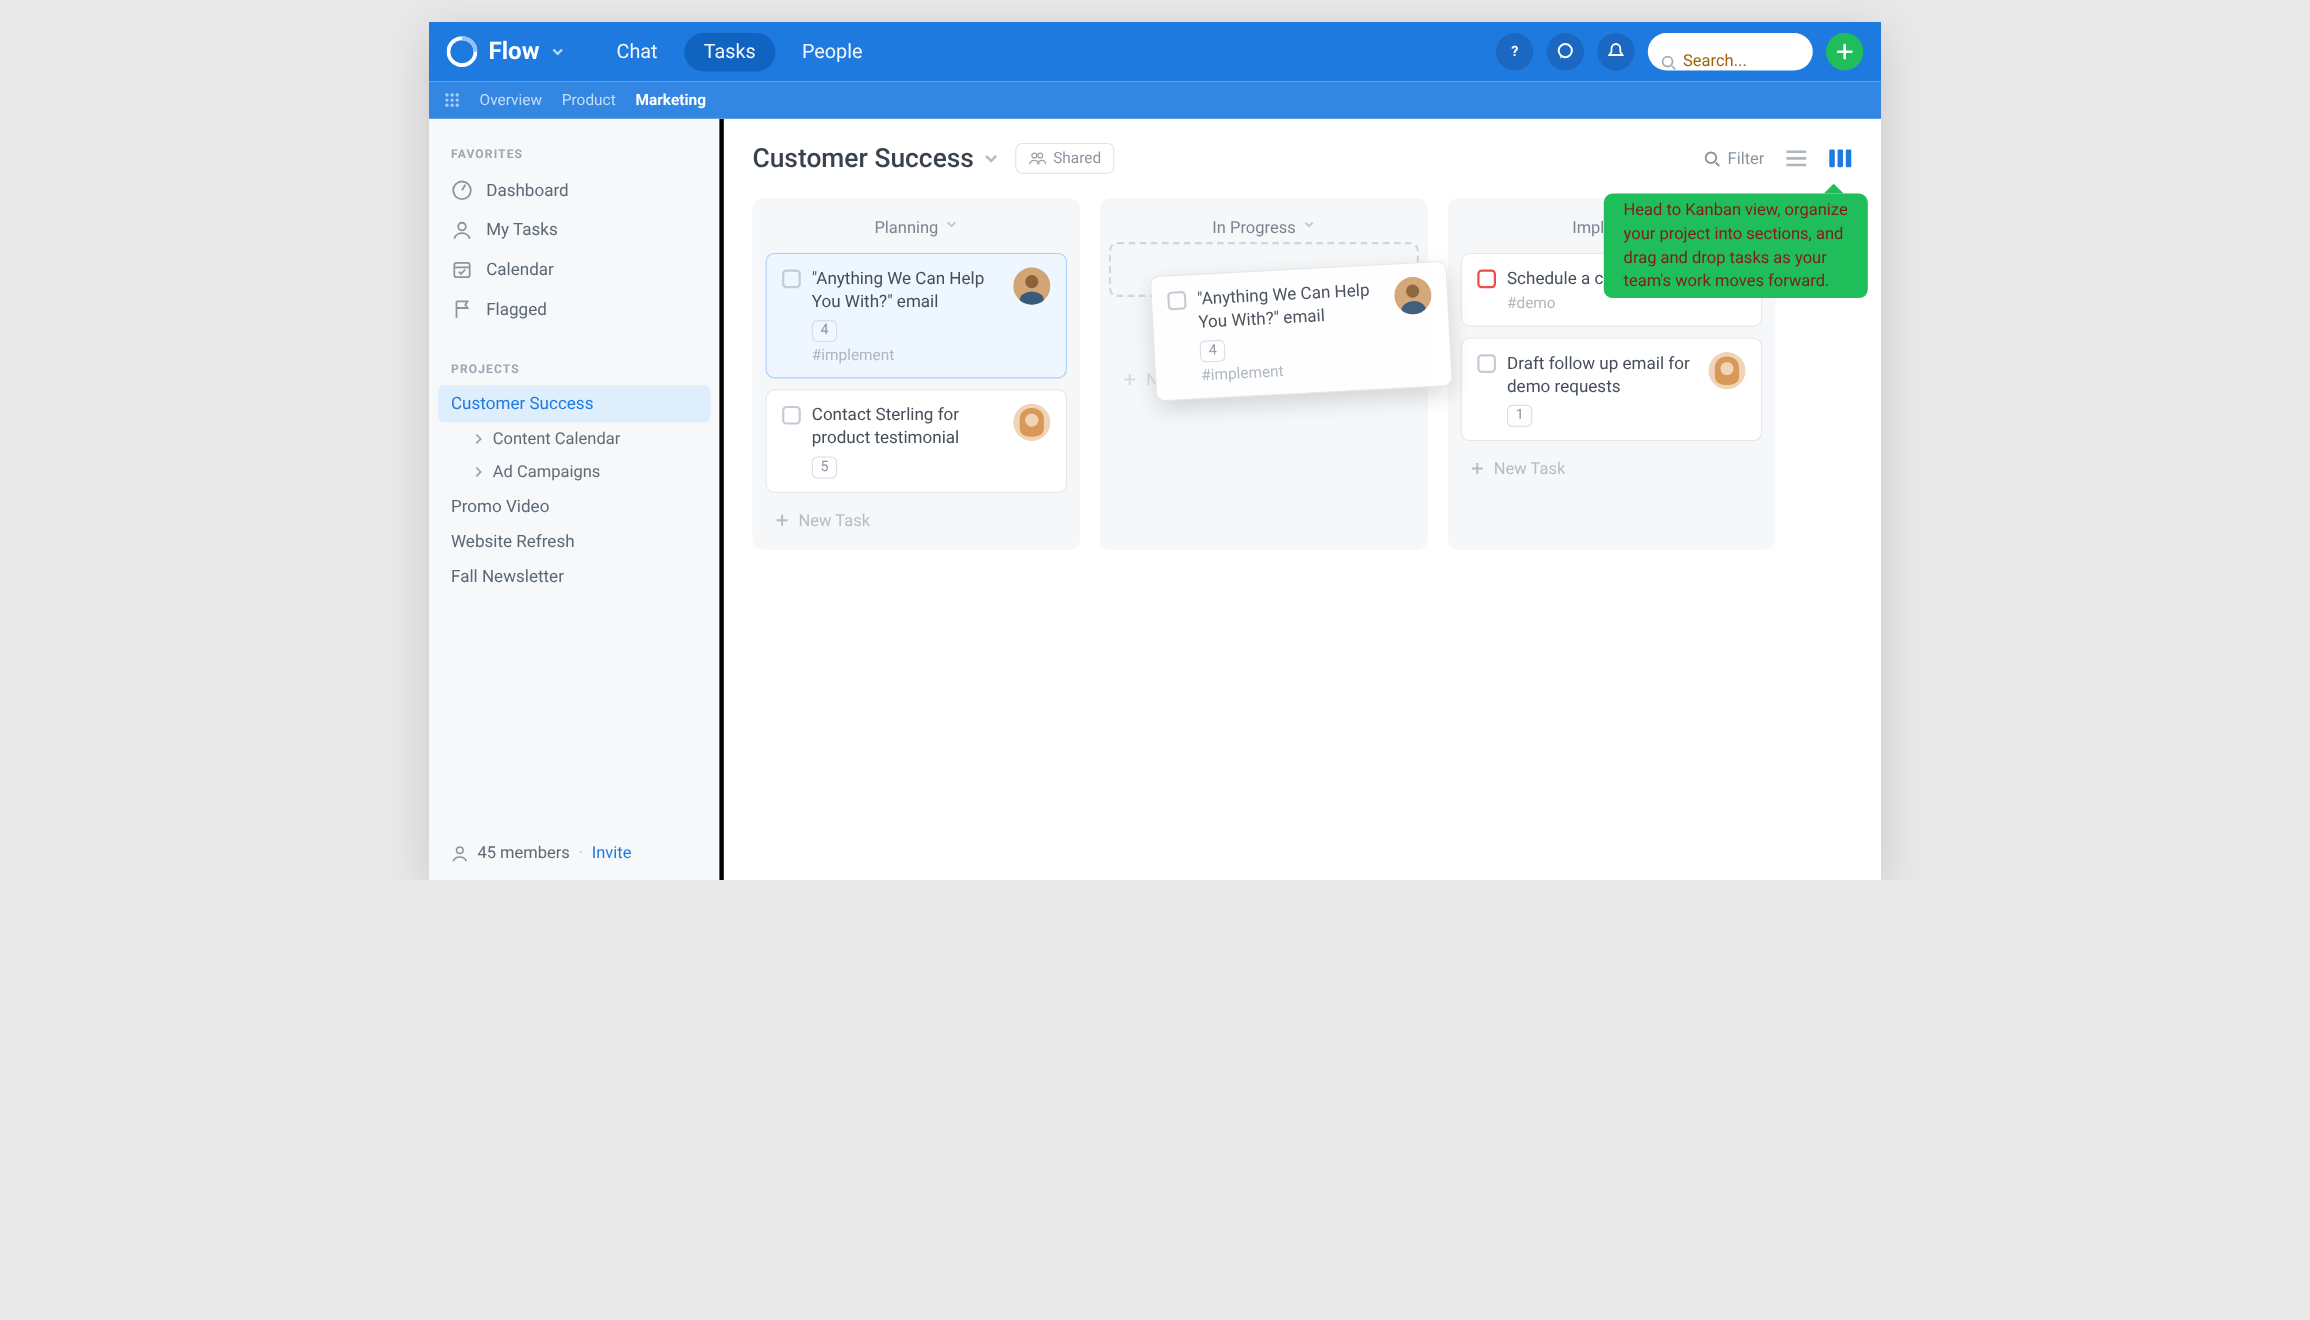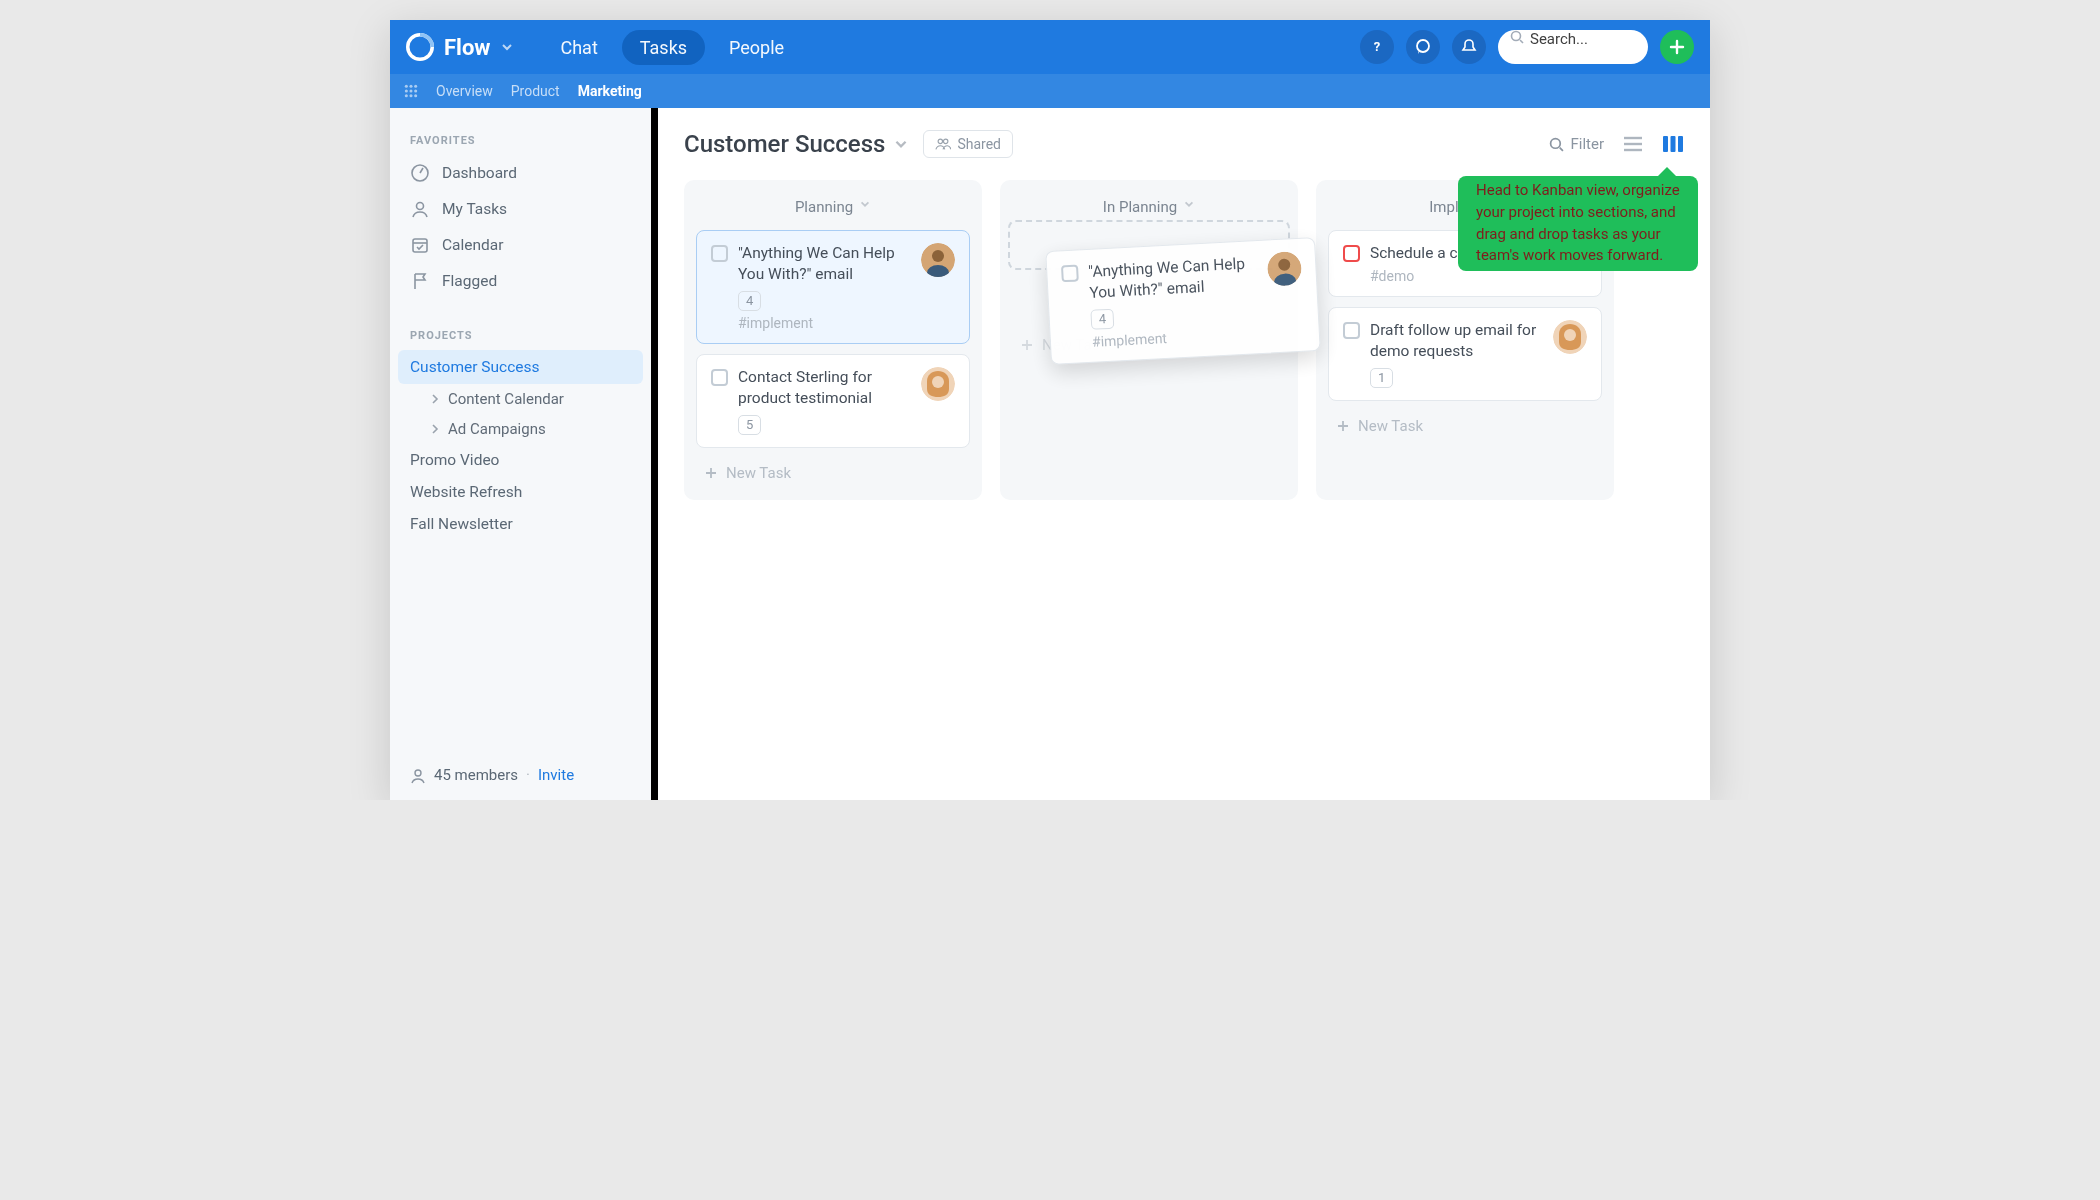--- a/index.html
+++ b/index.html
@@ -8,28 +8,28 @@
 .topbar{background:#1f7ae0;height:54px;display:flex;align-items:center;padding:0 16px;color:#fff}
 .logo-wrap{display:flex;align-items:center;gap:10px;margin-right:28px}
 .logo-mark{width:28px;height:28px}
 .logo-text{font-size:22px;font-weight:700}
 .logo-chev{opacity:.7}
 .nav{display:flex;align-items:center;gap:6px}
 .nav-item{font-size:18px;padding:7px 18px;border-radius:20px;cursor:pointer;opacity:.95}
 .nav-item.active{background:#1162bf}
 .top-right{margin-left:auto;display:flex;align-items:center;gap:12px}
 .circle-btn{width:34px;height:34px;border-radius:50%;background:#1b68c2;display:flex;align-items:center;justify-content:center;cursor:pointer}
-.search{width:150px;height:34px;background:#fff;border-radius:18px;display:flex;align-items:flex-start;padding:0 12px;color:#404040;font-size:15px;gap:6px}
+.search{width:150px;height:34px;background:#fff;border-radius:18px;display:flex;align-items:flex-end;padding:0 12px;color:#a16207;font-size:15px;gap:6px}
 .add-btn{width:34px;height:34px;border-radius:50%;background:#1fbe5a;display:flex;align-items:center;justify-content:center;font-size:22px;color:#fff;cursor:pointer}
 .subbar{background:#3387e2;height:34px;display:flex;align-items:center;padding:0 14px;gap:18px;color:#c7def7;font-size:14px}
 .grid-icon{width:14px;height:14px;opacity:.8}
 .subnav-item{cursor:pointer}
 .subnav-item.active{color:#ffffff;font-weight:700}
 .body{flex:1;display:flex;overflow:hidden}
-.sidebar{width:268px;background:#f6f8fa;border-right:7px solid #000000;display:flex;flex-direction:column;padding-top:18px}
+.sidebar{width:268px;background:#f6f8fa;border-right:4px solid #000000;display:flex;flex-direction:column;padding-top:18px}
 .sb-heading{font-size:11px;font-weight:700;letter-spacing:1px;color:#9ba6b1;padding:8px 20px}
 .sb-item{display:flex;align-items:center;gap:12px;padding:8px 20px;font-size:15.5px;color:#5b6875;cursor:pointer}
 .sb-item.active{background:#dfeefc;color:#1f7ae0;border-radius:6px;margin:0 8px;padding:8px 12px}
 .sb-sub{padding-left:40px;display:flex;align-items:center;gap:8px;font-size:15px;color:#606b77;padding-top:6px;padding-bottom:6px;cursor:pointer}
 .sb-proj{padding:7px 20px;font-size:15.5px;color:#5b6875;cursor:pointer}
 .sb-footer{margin-top:auto;padding:16px 20px;display:flex;align-items:flex-end;gap:8px;font-size:15px;color:#5b6875}
 .sb-footer .invite{color:#1f7ae0;cursor:pointer}
 .main{flex:1;padding:22px 26px;overflow:auto;position:relative}
 .main-head{display:flex;align-items:center;gap:14px;margin-bottom:22px}
 .project-title{font-size:24px;font-weight:500;color:#3a424c;display:flex;align-items:center;gap:8px}
@@ -277,21 +277,21 @@
           <div class="new-task">
             <svg width="14" height="14" viewBox="0 0 14 14">
                 <path d="M7 2v10M2 7h10" stroke="#b4bcc5" stroke-width="1.8"></path>
               </svg>
             <span>New Task</span>
           </div>
         </div>
 
         <div class="col" style="min-height:220px">
           <div class="col-head">
-            <span>In Planning</span>
+            <span>In Progress</span>
             <svg class="chev" width="12" height="12" viewBox="0 0 14 14">
                 <path d="M3 5l4 4 4-4" stroke="#9aa3ad" stroke-width="2" fill="none"></path>
               </svg>
           </div>
           <div class="drop-ghost"></div>
           <div class="card drag-card">
             <div class="card-row">
               <div class="chk"></div>
               <div class="card-text">"Anything We Can Help You With?" email</div>
               <svg class="avatar" viewBox="0 0 34 34">

